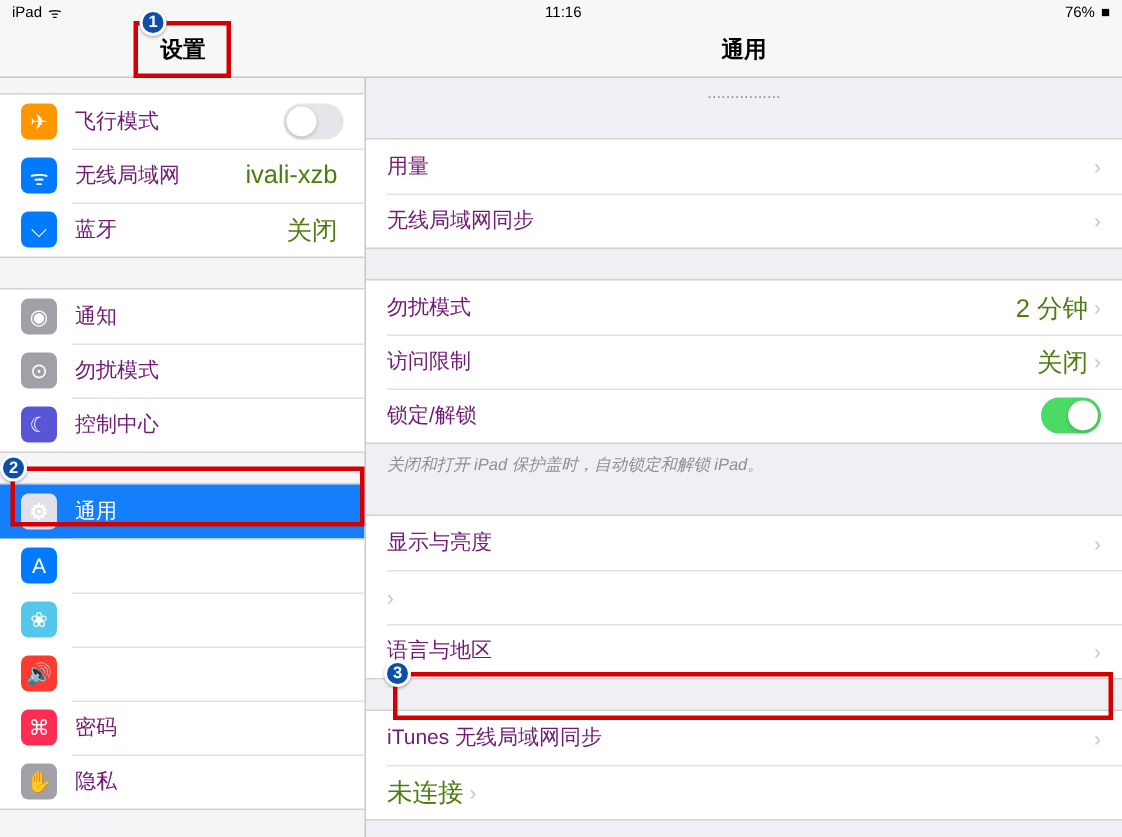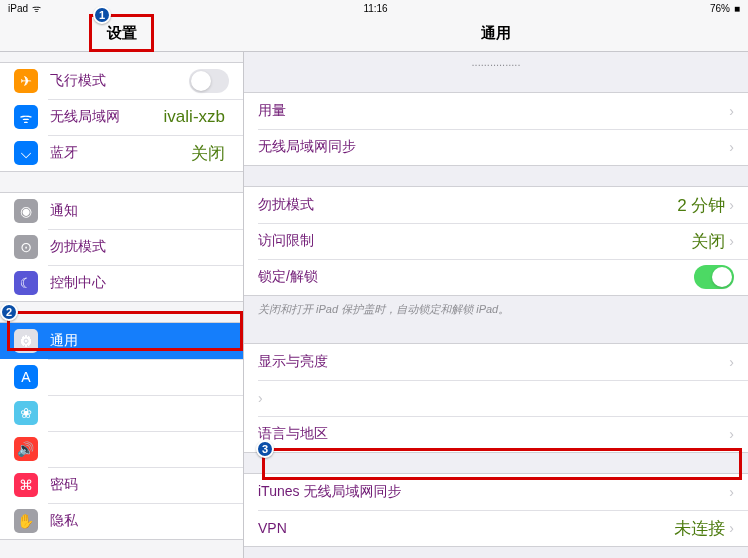--- a/index.html
+++ b/index.html
@@ -153,21 +153,20 @@
           <div class="label">语言与地区</div>
           <div class="chevron">›</div>
         </div>
       </div>
     <div class="group" id="cg4">
         <div class="row">
           <div class="label">iTunes 无线局域网同步</div>
           <div class="chevron">›</div>
         </div>
         <div class="row">
-          <div class="label">VPN</div>
           <div class="value">未连接</div>
           <div class="chevron">›</div>
         </div>
       </div>
 
   </div>
 </div>
 
 <div class="annotation" style="left:89px; top:14px; width:65px; height:38px;"></div>
 <div class="annotation-circle" style="left:93px; top:6px;">1</div>

